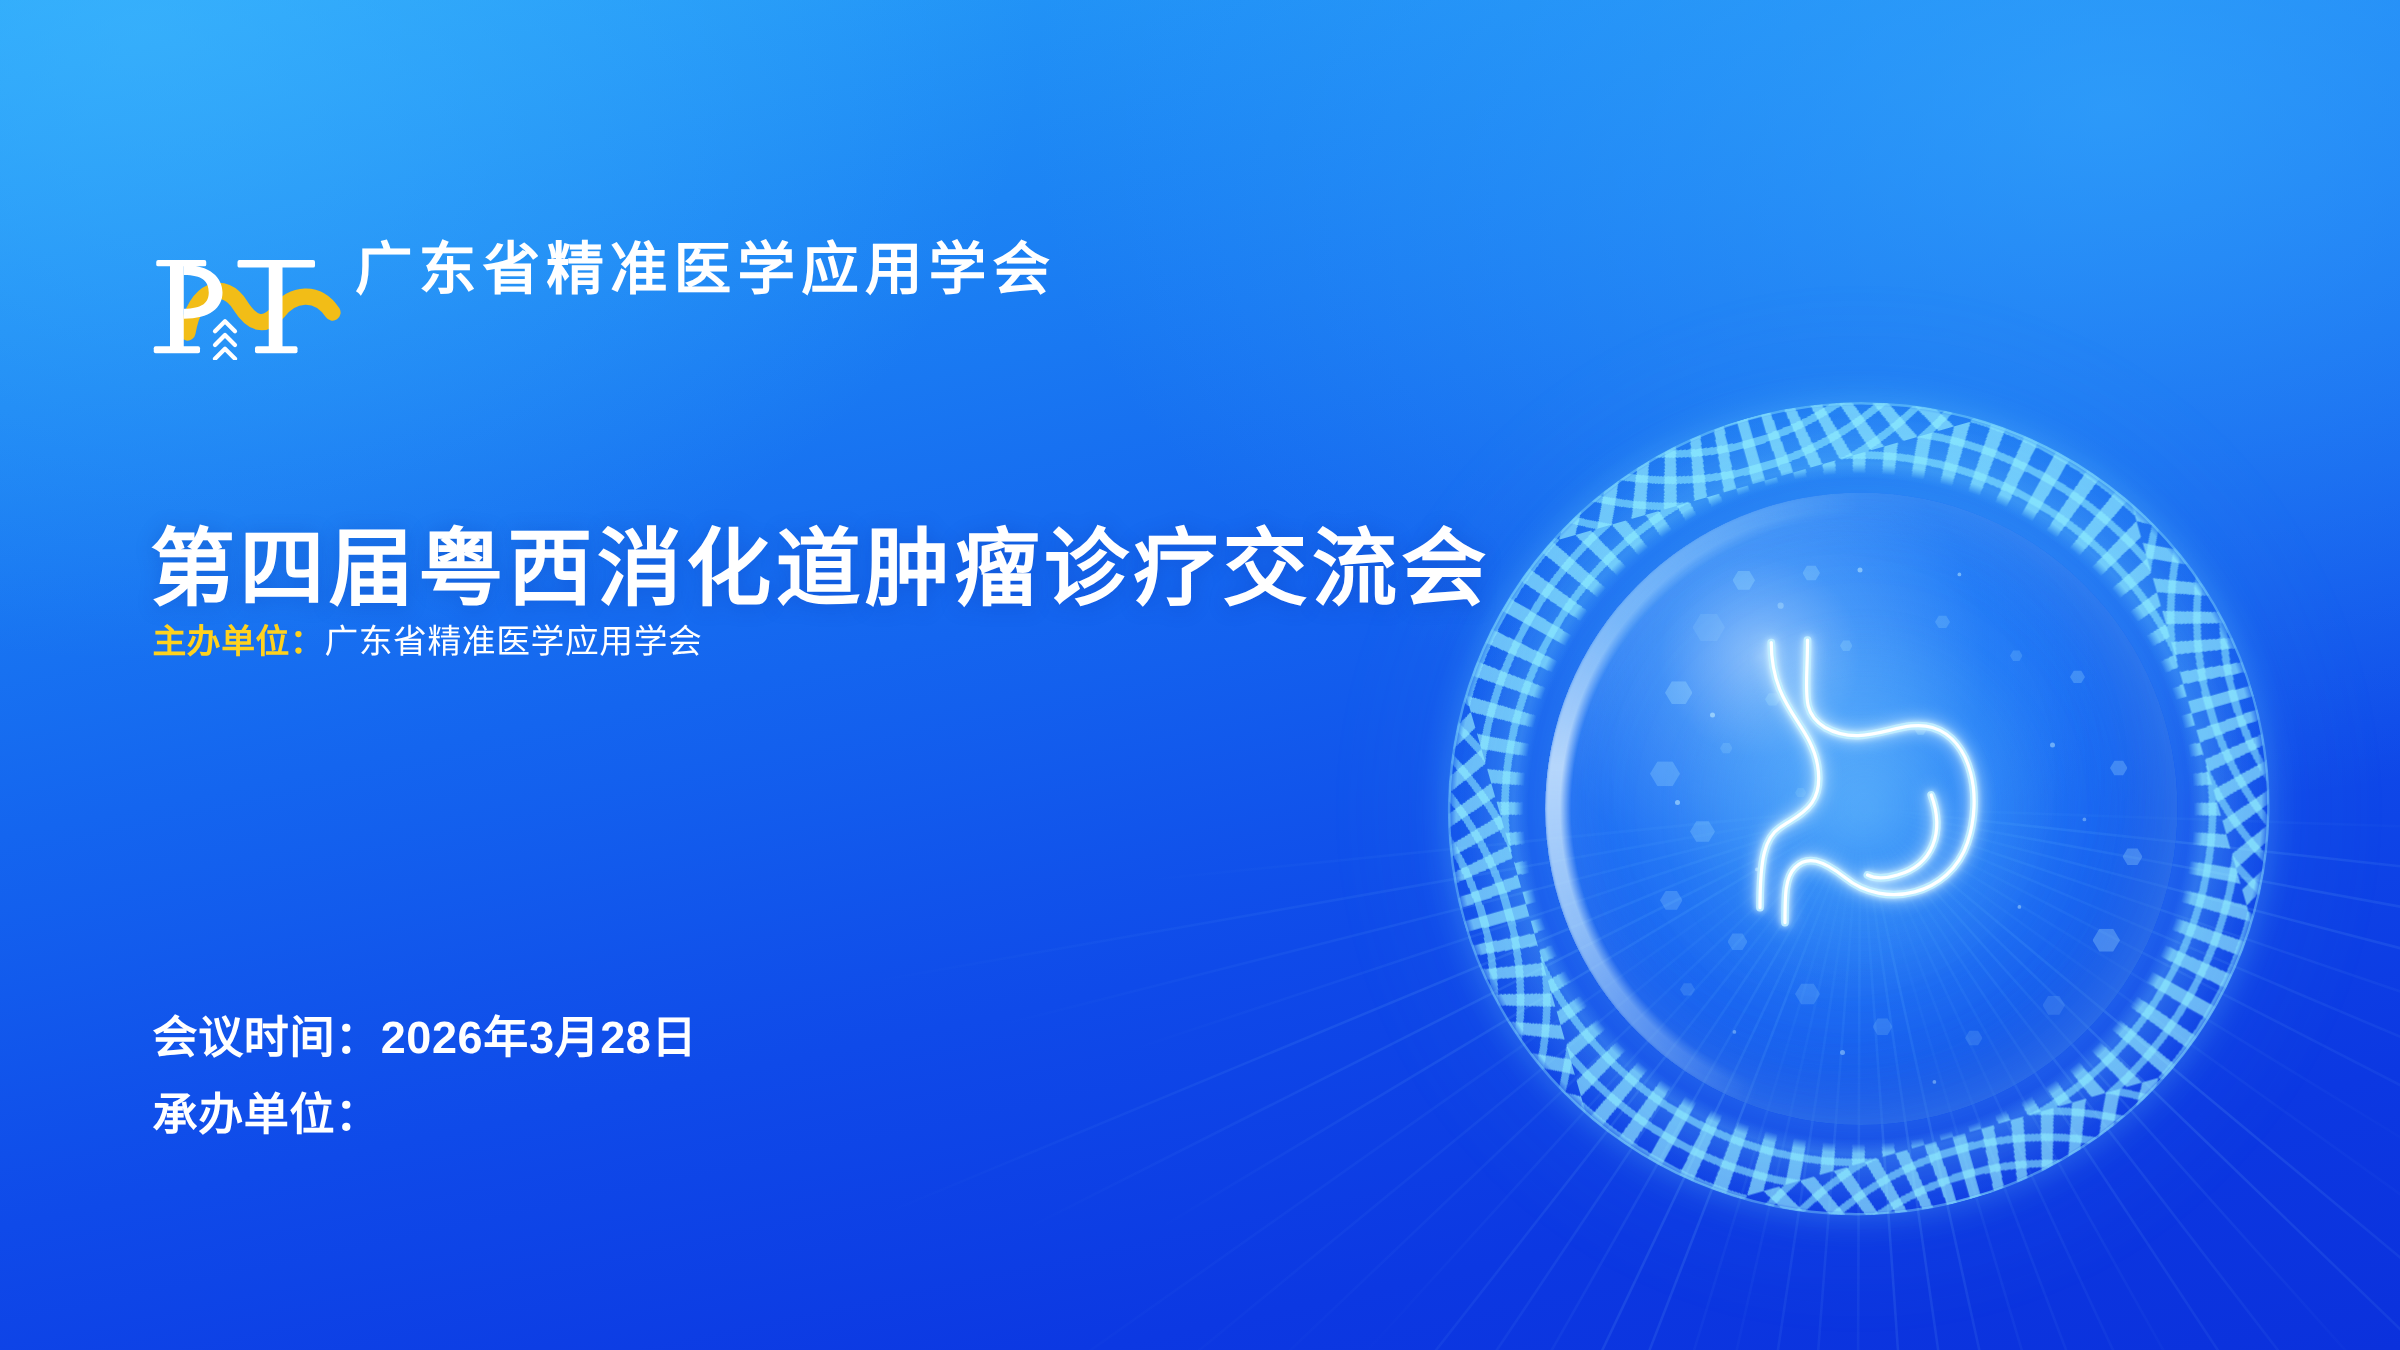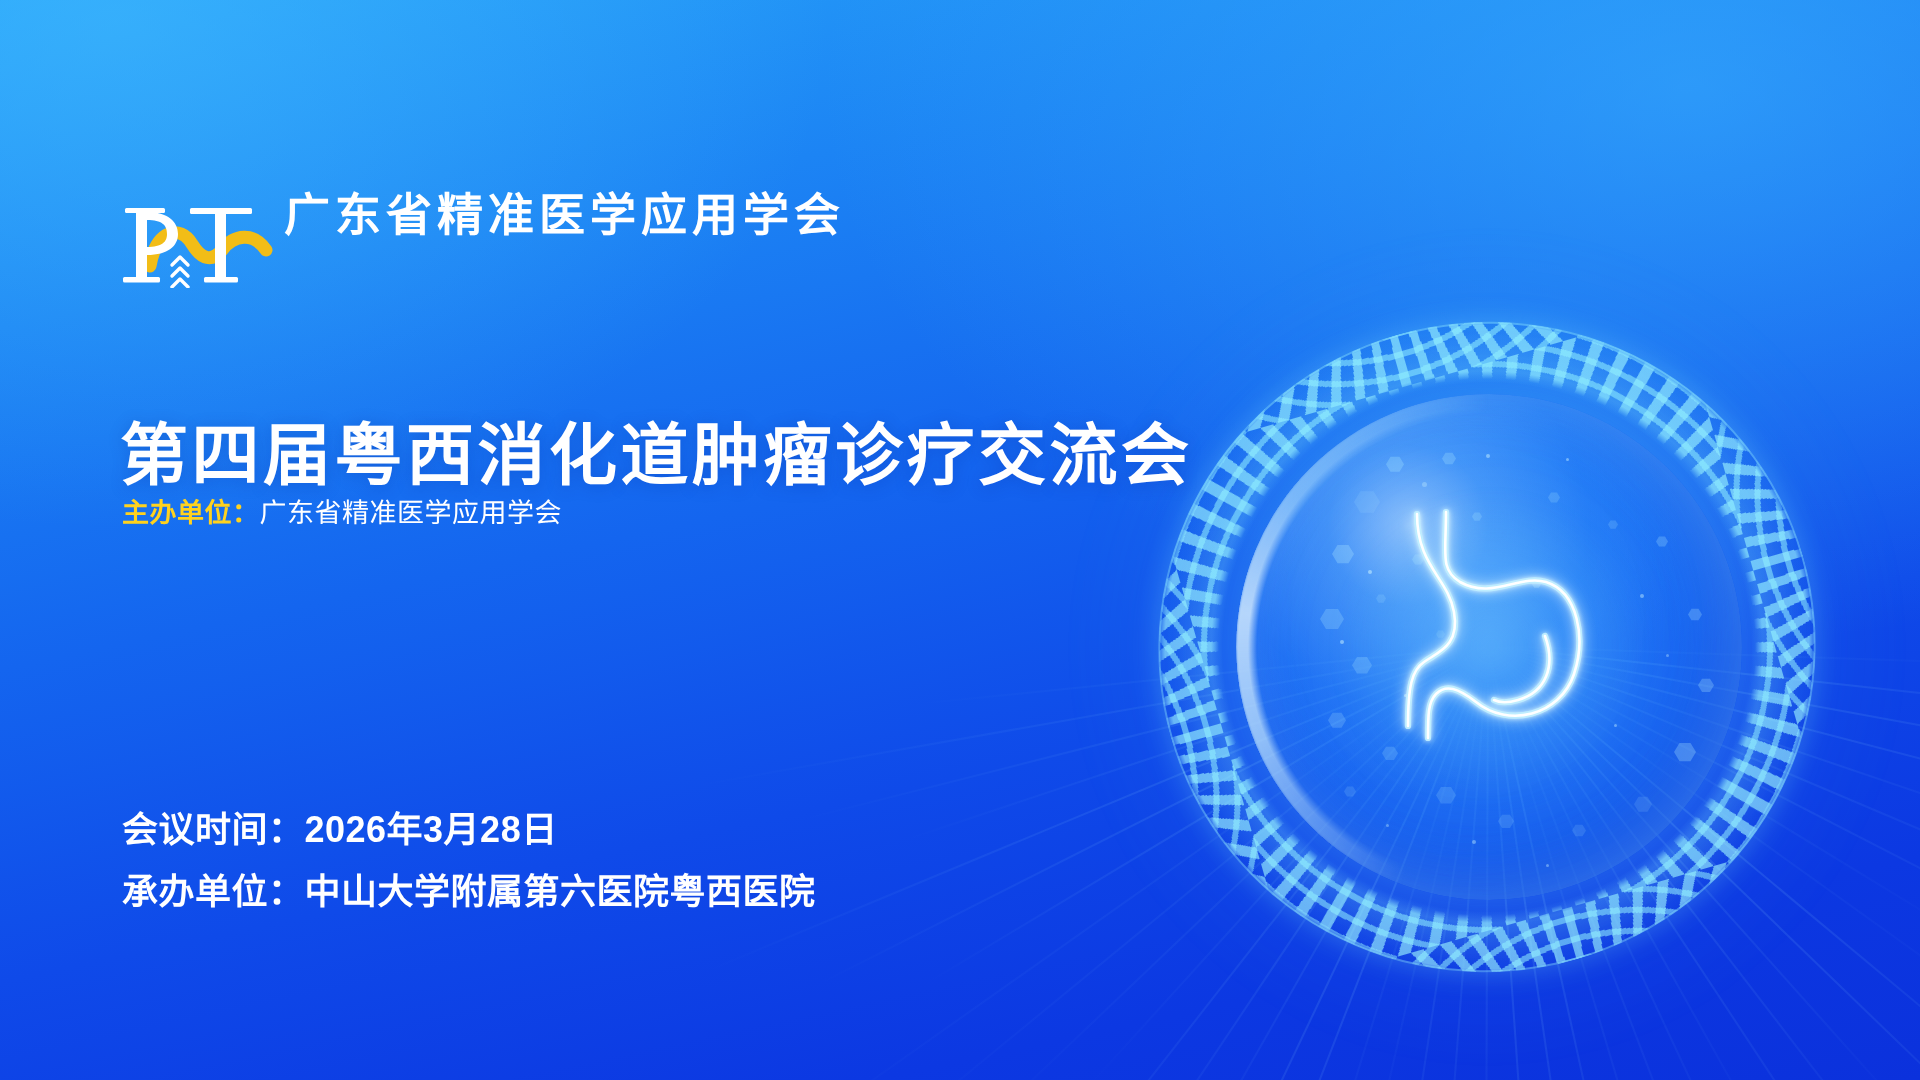--- a/index.html
+++ b/index.html
@@ -428,18 +428,17 @@
       </div>
     </div>
 
     <div class="meet-block">
       <div class="meet-row">
         <span>会议时间：</span>
         <span>2026年3月28日</span>
       </div>
       <div class="meet-row">
         <span>承办单位：</span>
-        <span>中山大学附属第六医院粤西医院</span>
       </div>
     </div>
 
   </div>
 </div>
 
 </body></html>

